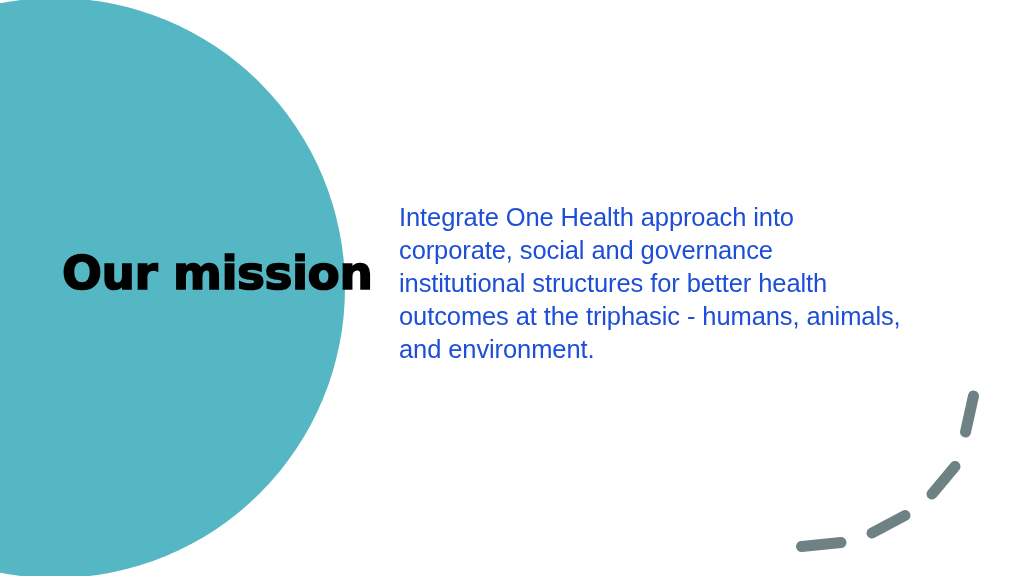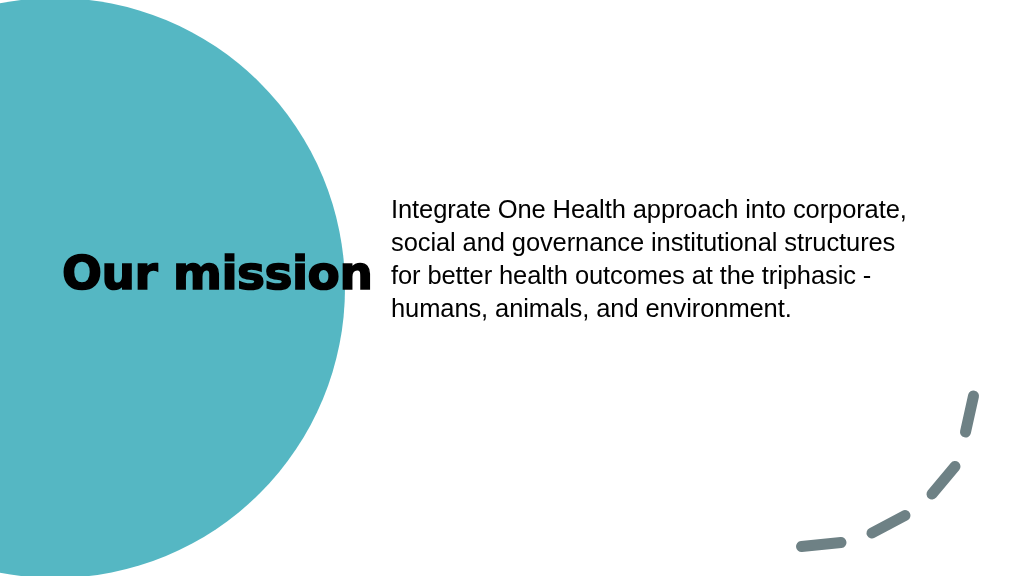--- a/index.html
+++ b/index.html
@@ -57,26 +57,26 @@
 
   
   .body-block {
     position: absolute;
     left: 391px;
     top: 193px;
     width: 520px;
     z-index: 3;
   }
   .body-text {
-    margin: 0;
+    margin: 8px;
     font-family: "Liberation Sans", sans-serif;
     font-size: 25.5px;
     font-weight: 400;
     line-height: 33px;
-    color: #000000;
+    color: #1d4ed8;
     letter-spacing: -0.1px;
   }
 
   
   .arc-decoration {
     position: absolute;
     left: 780px;
     top: 380px;
     width: 244px;
     height: 196px;

